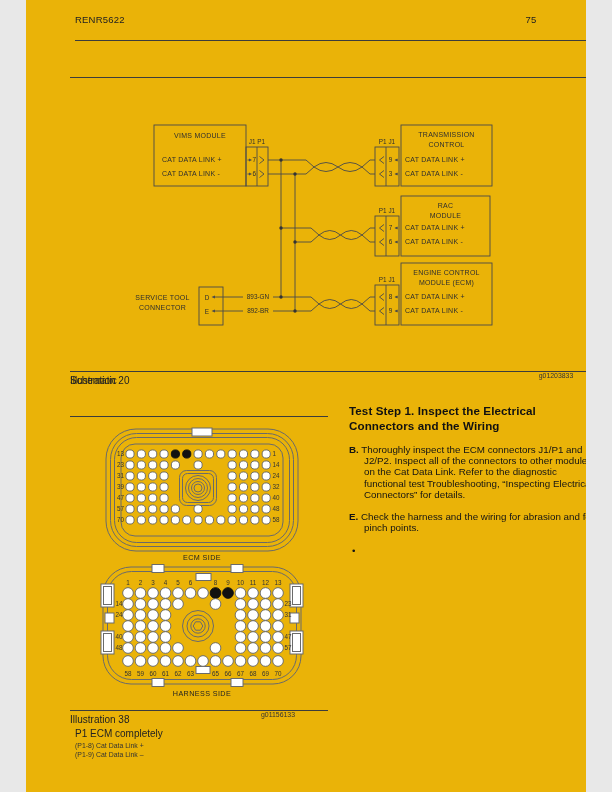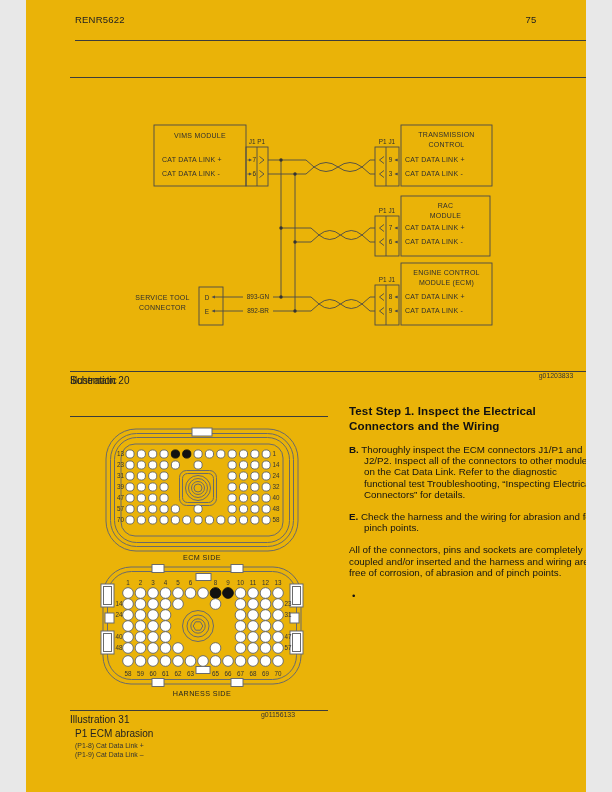--- a/index.html
+++ b/index.html
@@ -401,29 +401,28 @@
         <text x="189.50" y="675.5" text-anchor="middle" class="fig-t">65</text>
         <text x="202.00" y="675.5" text-anchor="middle" class="fig-t">66</text>
         <text x="214.50" y="675.5" text-anchor="middle" class="fig-t">67</text>
         <text x="227.00" y="675.5" text-anchor="middle" class="fig-t">68</text>
         <text x="239.50" y="675.5" text-anchor="middle" class="fig-t">69</text>
         <text x="252.00" y="675.5" text-anchor="middle" class="fig-t">70</text>
       </g>
   </svg>
 
   <div class="rule" style="left:44px;top:710px;width:258px;"></div>
-  <div class="abs cap" style="left:44px;top:714px;">Illustration 31</div>
+  <div class="abs cap" style="left:44px;top:714px;">Illustration 38</div>
   <div class="abs cap-sm right-align" style="left:202px;top:711px;width:100px;">g01156133</div>
-  <div class="abs cap" style="left:49px;top:728px;">P1 ECM abrasion</div>
+  <div class="abs cap" style="left:49px;top:728px;">P1 ECM completely</div>
   <div class="abs cap-sm" style="left:49px;top:742px;">(P1-8) Cat Data Link +</div>
   <div class="abs cap-sm" style="left:49px;top:751px;">(P1-9) Cat Data Link –</div>
 
   <div class="rcol">
     <h2>Test Step 1. Inspect the Electrical Connectors and the Wiring</h2>
     <div class="step"><span class="sl">B.</span> <span>Thoroughly inspect the ECM connectors J1/P1 and J2/P2. Inspect all of the connectors to other modules on the Cat Data Link. Refer to the diagnostic functional test Troubleshooting, “Inspecting Electrical Connectors” for details.</span></div>
     <div class="step"><span class="sl">E.</span> <span>Check the harness and the wiring for abrasion and for pinch points.</span></div>
-    <p class="bodyp">All of the connectors, pins and sockets are completely coupled and/or inserted and the harness and wiring are free of corrosion, of abrasion and of pinch points.</p>
     <div class="bullet">
       <span class="dot">•</span>
     </div>
   </div>
 
 </div>
 
 </body></html>

